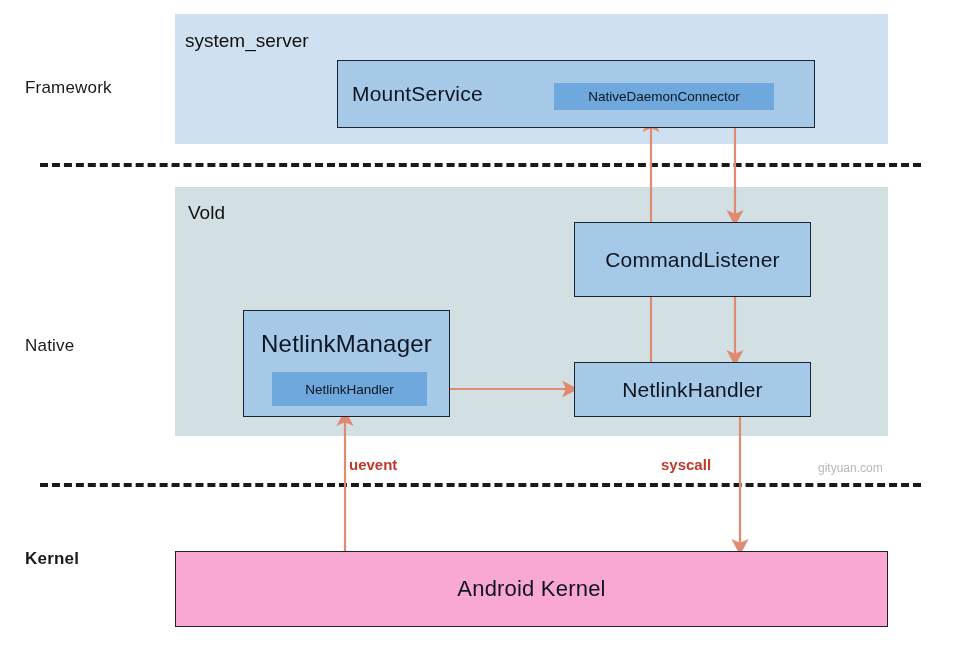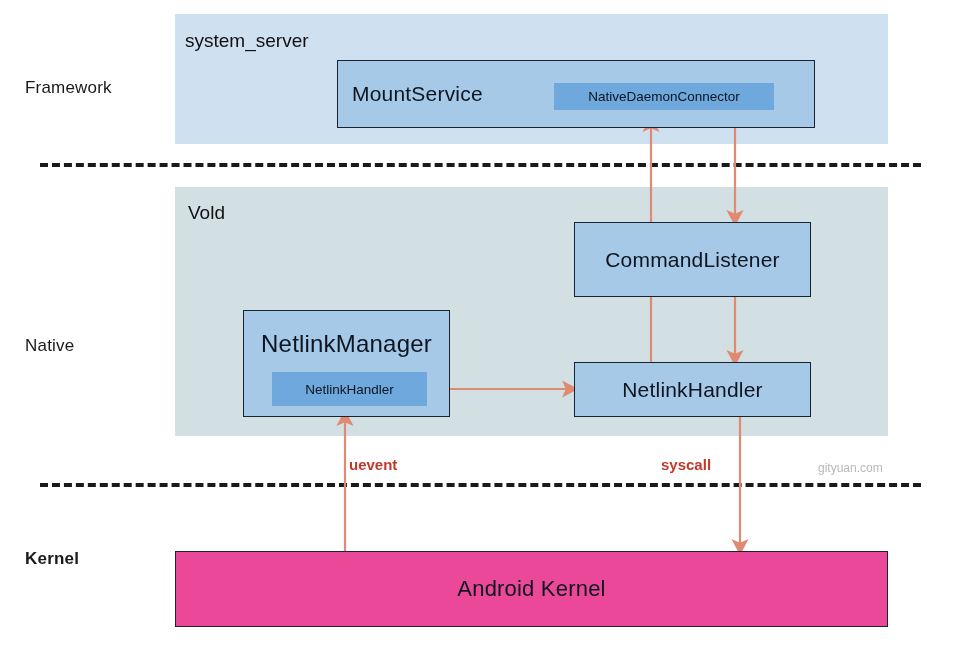--- a/index.html
+++ b/index.html
@@ -129,21 +129,21 @@
     left: 272px; top: 372px;
     width: 155px; height: 34px;
   }
 
   
   #box-android-kernel {
     position: absolute;
     box-sizing: border-box;
     left: 175px; top: 551px;
     width: 713px; height: 76px;
-    background: #ec4899;
+    background: #f9a8d4;
     border: 1.5px solid #1a2430;
     display: flex;
     align-items: center;
     justify-content: center;
   }
   #box-android-kernel .box-label { font-size: 22px; color: #0d1520; }
 
   
   .arrow-svg {
     position: absolute;

